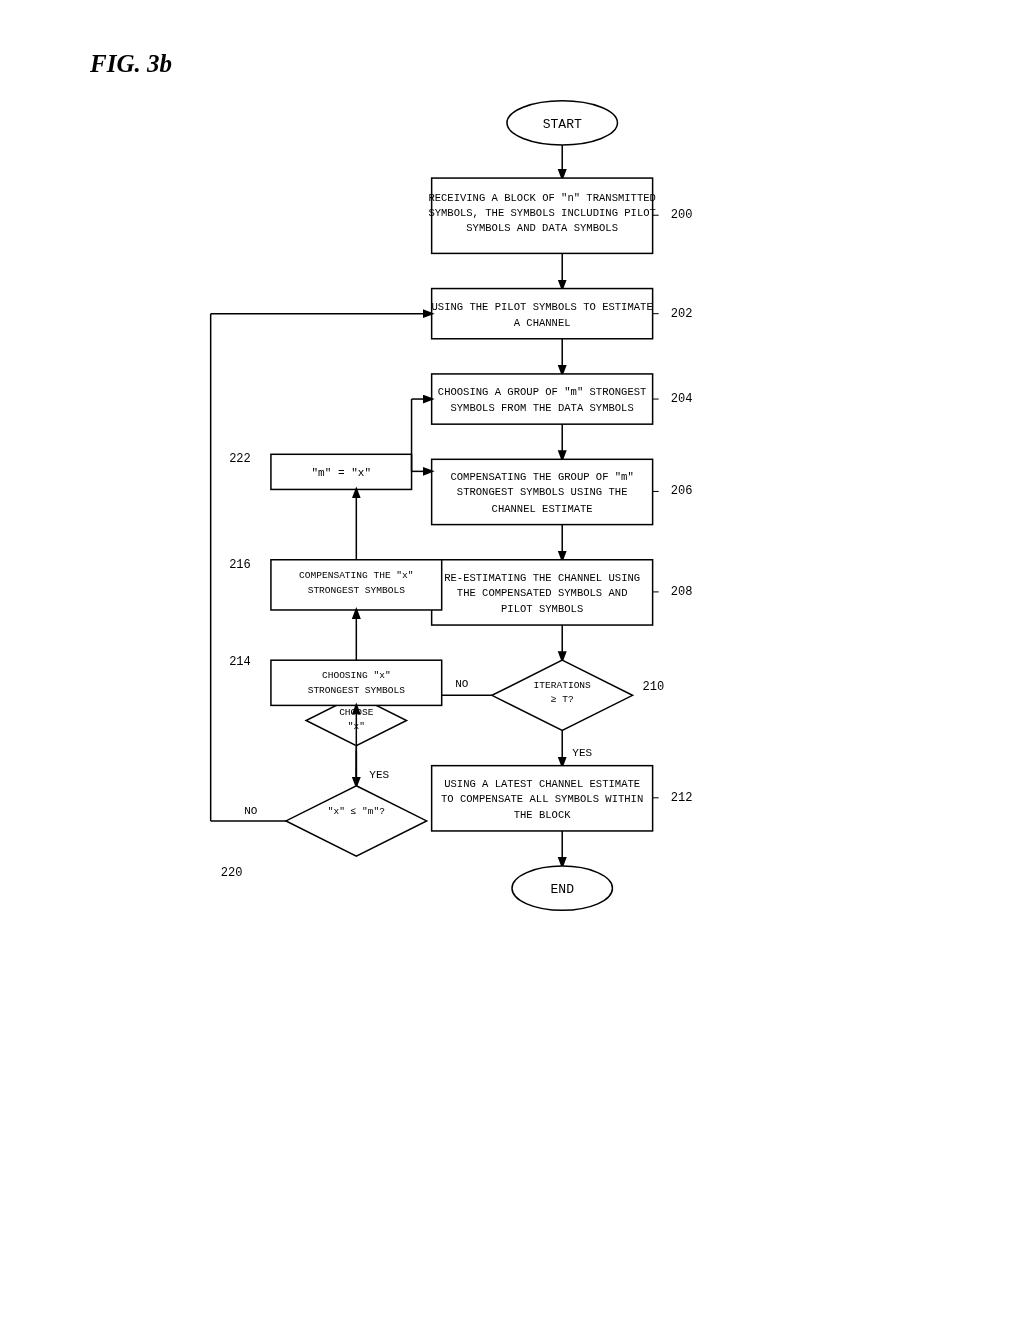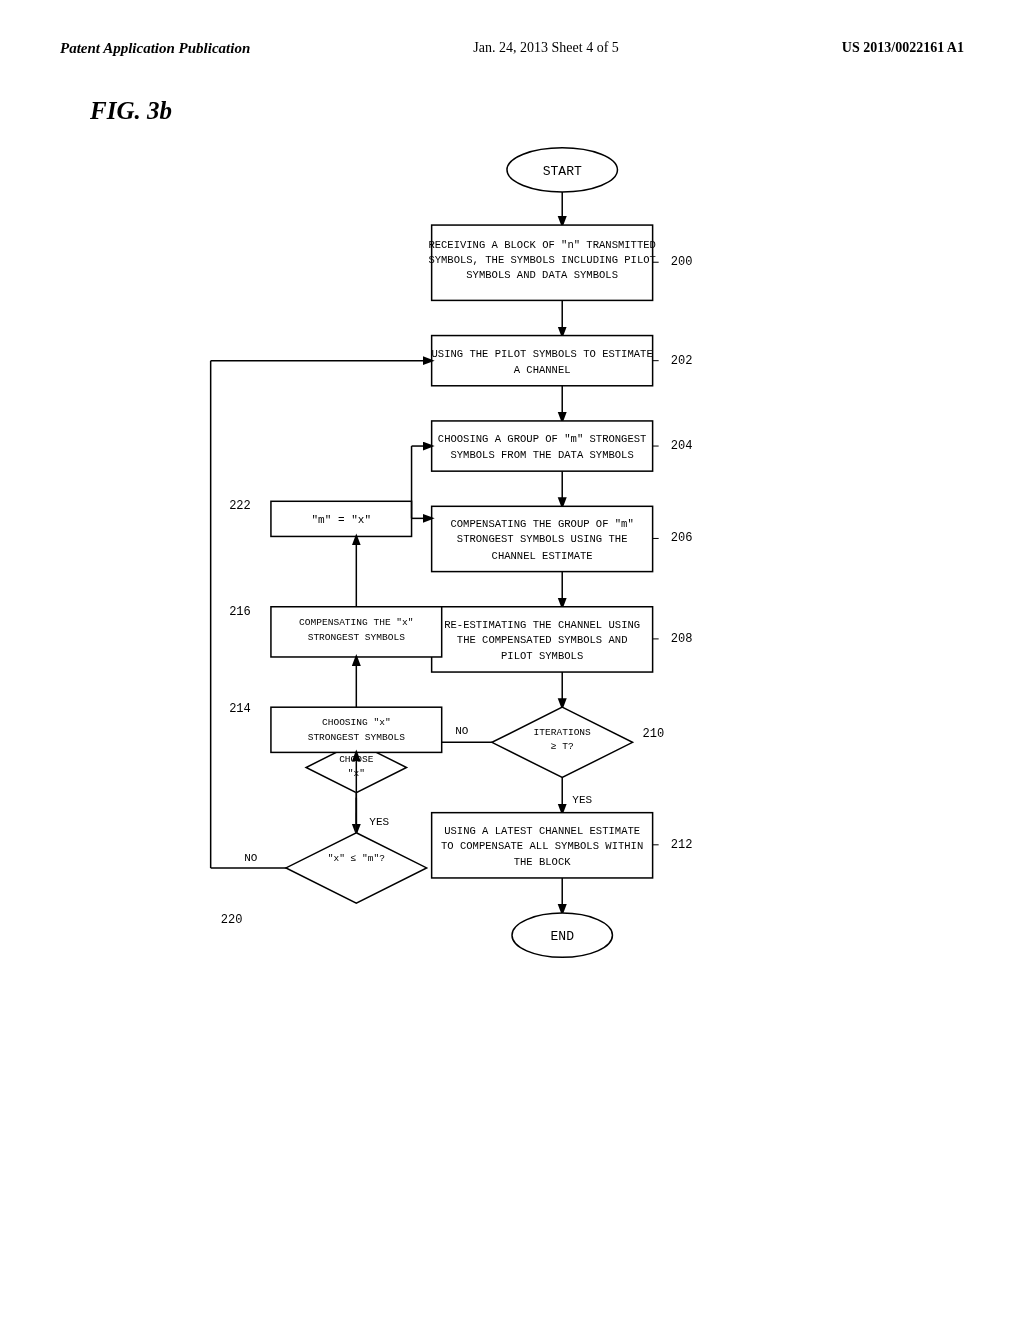--- a/index.html
+++ b/index.html
@@ -66,25 +66,20 @@
       font-size: 25px;
       font-style: italic;
       font-weight: bold;
       font-family: 'Times New Roman', Times, serif;
     }
   </style>
 </head>
 <body>
 
 <div class="page">
-  <div class="header">
-    <div class="header-left">Patent Application Publication</div>
-    <div class="header-center">Jan. 24, 2013   Sheet 4 of 5</div>
-    <div class="header-right">US 2013/0022161 A1</div>
-  </div>
 
   <div class="diagram-area">
     <div class="fig-label">FIG. 3b</div>
 
     <svg class="flowchart-svg" viewBox="0 0 900 1100" xmlns="http://www.w3.org/2000/svg" font-family="'Courier New', monospace" font-size="11">
 
       <ellipse cx="500" cy="60" rx="55" ry="22" fill="white" stroke="black" stroke-width="1.5"></ellipse>
       <text x="500" y="65" text-anchor="middle" font-size="13" font-family="'Courier New', monospace">START</text>
 
       <line x1="500" y1="82" x2="500" y2="115" stroke="black" stroke-width="1.5" marker-end="url(#arrow)"></line>

